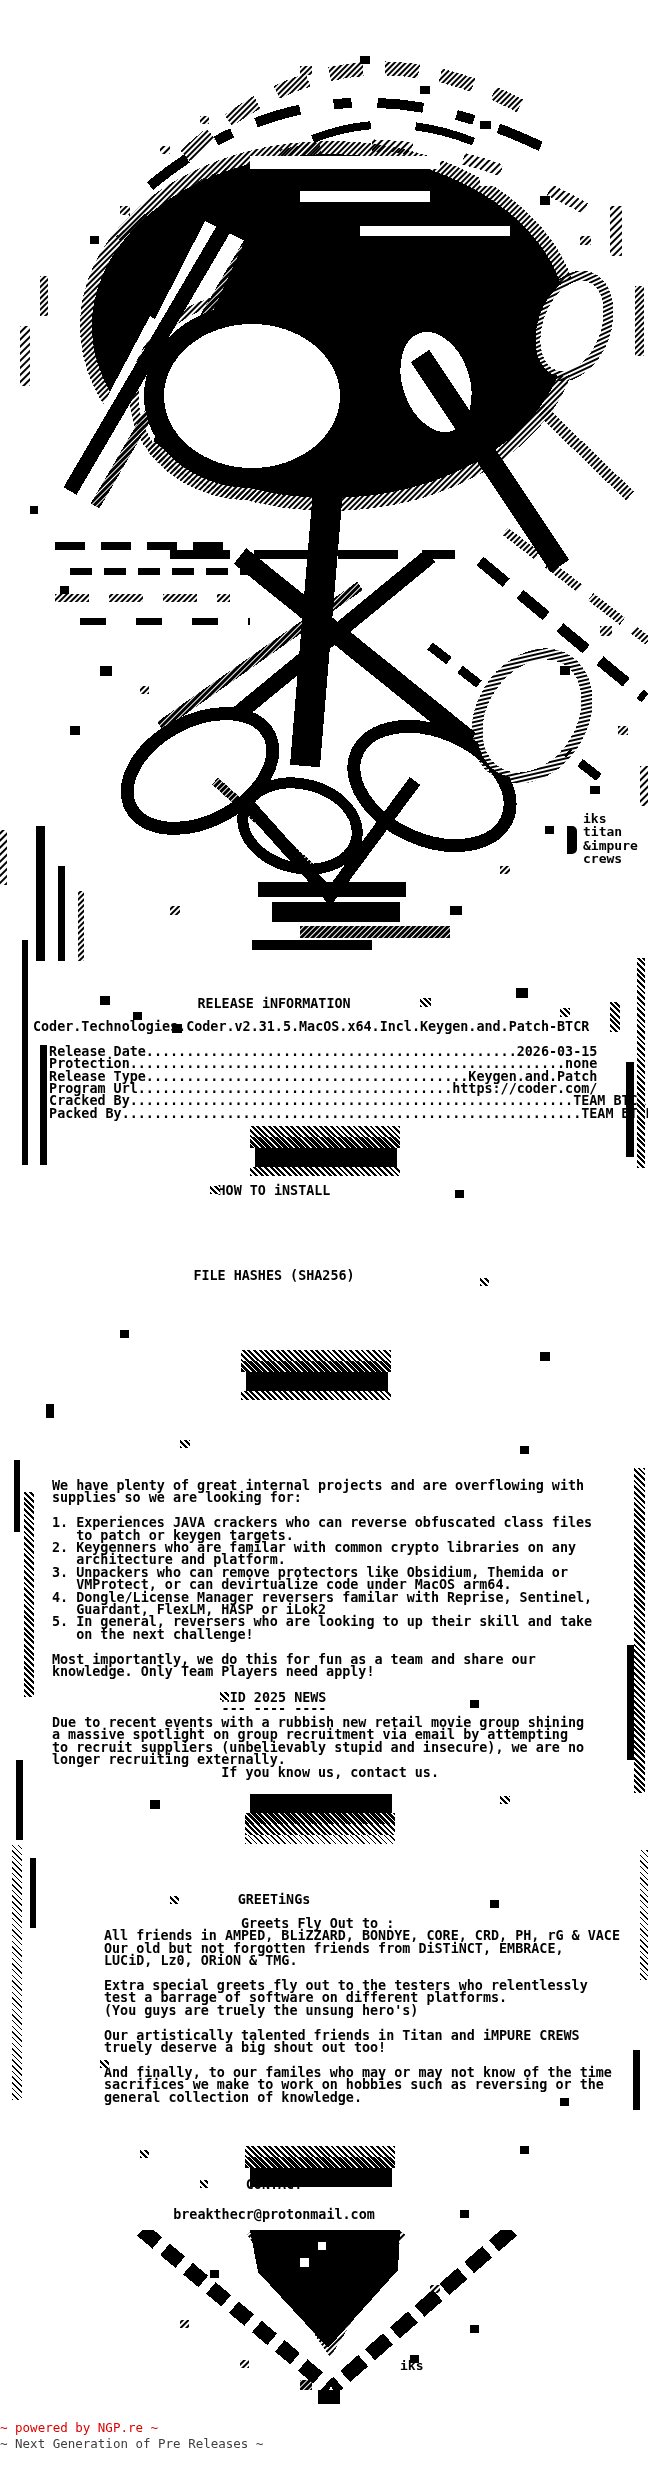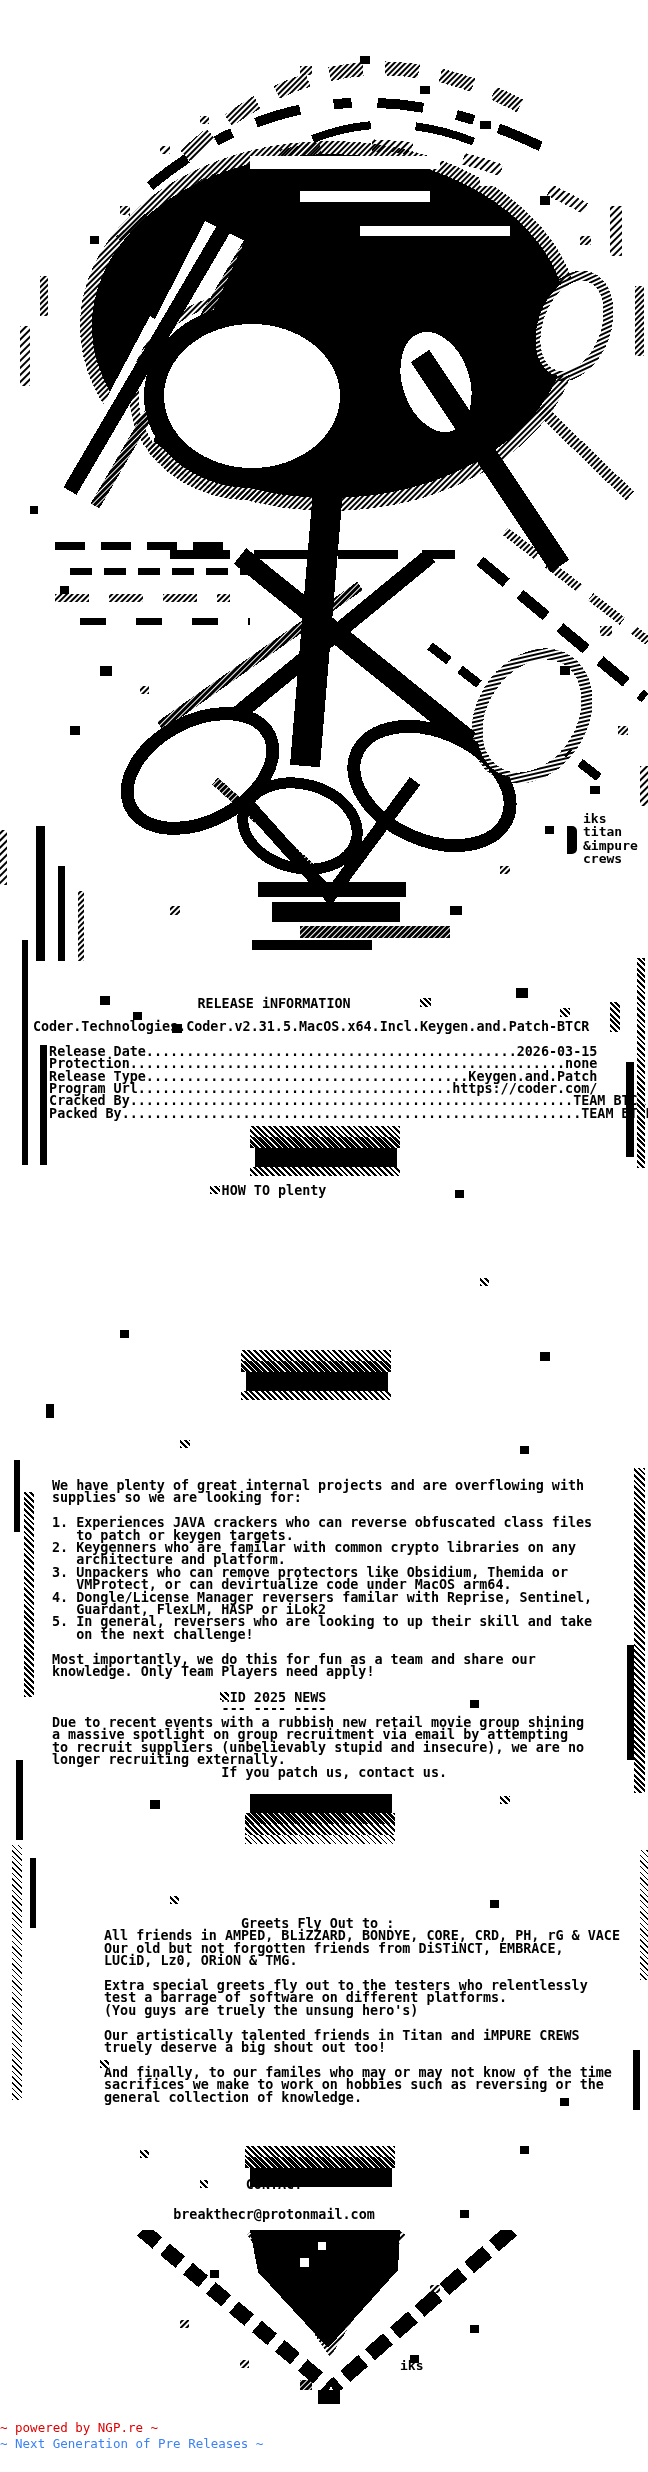--- a/index.html
+++ b/index.html
@@ -144,22 +144,23 @@
   Cracked By.......................................................TEAM BTCR
   Packed By.........................................................TEAM BTCR</pre>
 
   <div class="banner" style="left:247px;top:1126px">
     <div class="s1 hM"></div>
     <div class="s2 hD"></div>
     <div class="s3"></div>
     <div class="s4 hM"></div>
   </div>
 
-  <div class="hdr" style="top:1184px">HOW TO plenty</div>
-
+  <div class="hdr" style="top:1184px">HOW TO iNSTALL</div>
+
+  <div class="hdr" style="top:1269px">FILE HASHES (SHA256)</div>
 
   <div class="banner" style="left:238px;top:1350px">
     <div class="s1 hM"></div>
     <div class="s2 hD"></div>
     <div class="s3"></div>
     <div class="s4 hM"></div>
   </div>
 
   <pre class="mono" style="left:52px;top:1480px">We have plenty of great internal projects and are overflowing with
 supplies so we are looking for:
@@ -177,29 +178,30 @@
 
 Most importantly, we do this for fun as a team and share our
 knowledge. Only Team Players need apply!</pre>
 
   <div class="hdr" style="top:1691px">MID 2025 NEWS</div>
   <div class="hdr" style="top:1702px">--- ---- ----</div>
   <pre class="mono" style="left:52px;top:1717px">Due to recent events with a rubbish new retail movie group shining
 a massive spotlight on group recruitment via email by attempting
 to recruit suppliers (unbelievably stupid and insecure), we are no
 longer recruiting externally.
-                     If you patch us, contact us.</pre>
+                     If you know us, contact us.</pre>
 
   <div class="banner" style="left:242px;top:1794px">
     <div class="s3"></div>
     <div class="s2 hD"></div>
     <div class="s1 hM"></div>
     <div class="s4 hL"></div>
   </div>
 
+  <div class="hdr" style="top:1893px">GREETiNGs</div>
   <pre class="mono" style="left:104px;top:1918px">                 Greets Fly Out to :
 All friends in AMPED, BLiZZARD, BONDYE, CORE, CRD, PH, rG &amp; VACE
 Our old but not forgotten friends from DiSTiNCT, EMBRACE,
 LUCiD, Lz0, ORiON &amp; TMG.
 
 Extra special greets fly out to the testers who relentlessly
 test a barrage of software on different platforms.
 (You guys are truely the unsung hero's)
 
 Our artistically talented friends in Titan and iMPURE CREWS
@@ -230,21 +232,21 @@
     <rect x="210" y="40" width="9" height="8" fill="#000"></rect>
       <rect x="430" y="55" width="10" height="8" fill="url(#hM)"></rect>
     <rect x="180" y="90" width="9" height="8" fill="url(#hM)"></rect>
       <rect x="470" y="95" width="9" height="8" fill="#000"></rect>
     <rect x="240" y="130" width="9" height="8" fill="url(#hM)"></rect>
       <rect x="410" y="125" width="9" height="8" fill="#000"></rect>
     <text x="400" y="140" font-family="DejaVu Sans Mono, monospace" font-size="13" font-weight="bold" fill="#000">iks</text>
   </svg>
 
   <div class="red" style="top:2421px;color:#dd0000">~ powered by NGP.re ~</div>
-  <div class="red" style="top:2437px;color:#3b82f6">~ Next Generation of Pre Releases ~</div>
+  <div class="red" style="top:2437px;color:#404040">~ Next Generation of Pre Releases ~</div>
 
   <div class="dec blk" style="left:22px;top:940px;width:6px;height:225px"></div>
   <div class="dec blk" style="left:40px;top:1045px;width:7px;height:120px"></div>
   <div class="dec hM" style="left:637px;top:958px;width:8px;height:210px"></div>
   <div class="dec blk" style="left:626px;top:1062px;width:8px;height:95px"></div>
   <div class="dec hM" style="left:610px;top:1002px;width:10px;height:30px"></div>
   <div class="dec blk" style="left:46px;top:1404px;width:8px;height:14px"></div>
   <div class="dec blk" style="left:14px;top:1460px;width:6px;height:72px"></div>
   <div class="dec hM" style="left:24px;top:1492px;width:10px;height:205px"></div>
   <div class="dec hM" style="left:634px;top:1468px;width:11px;height:325px"></div>

